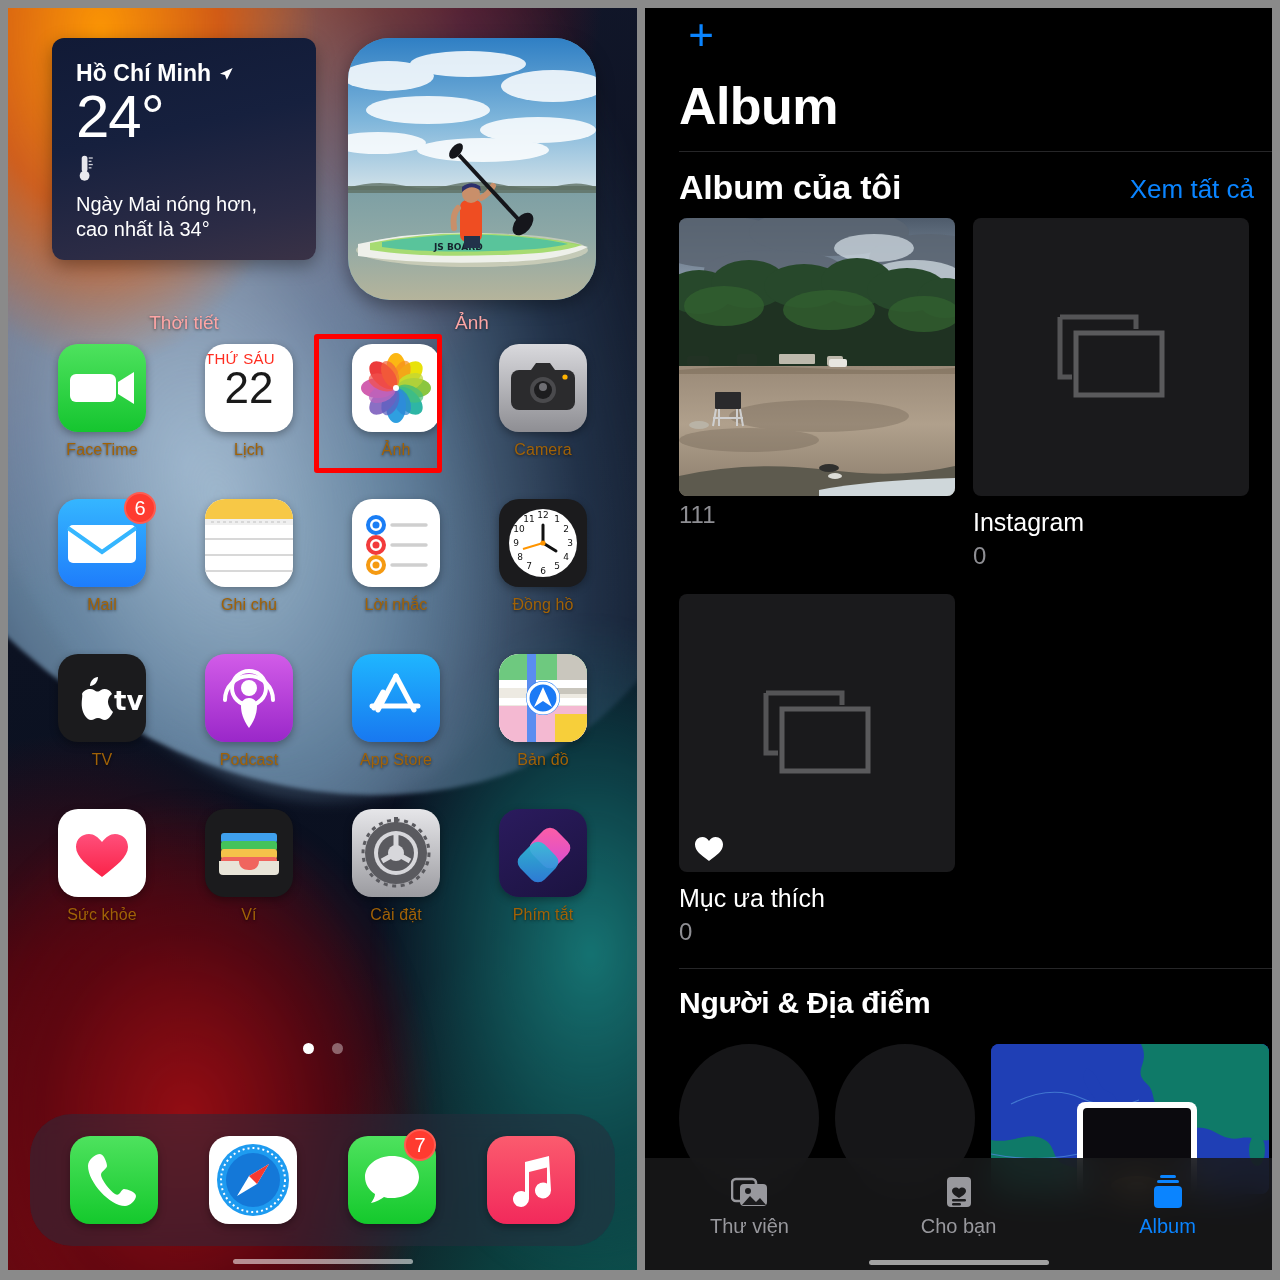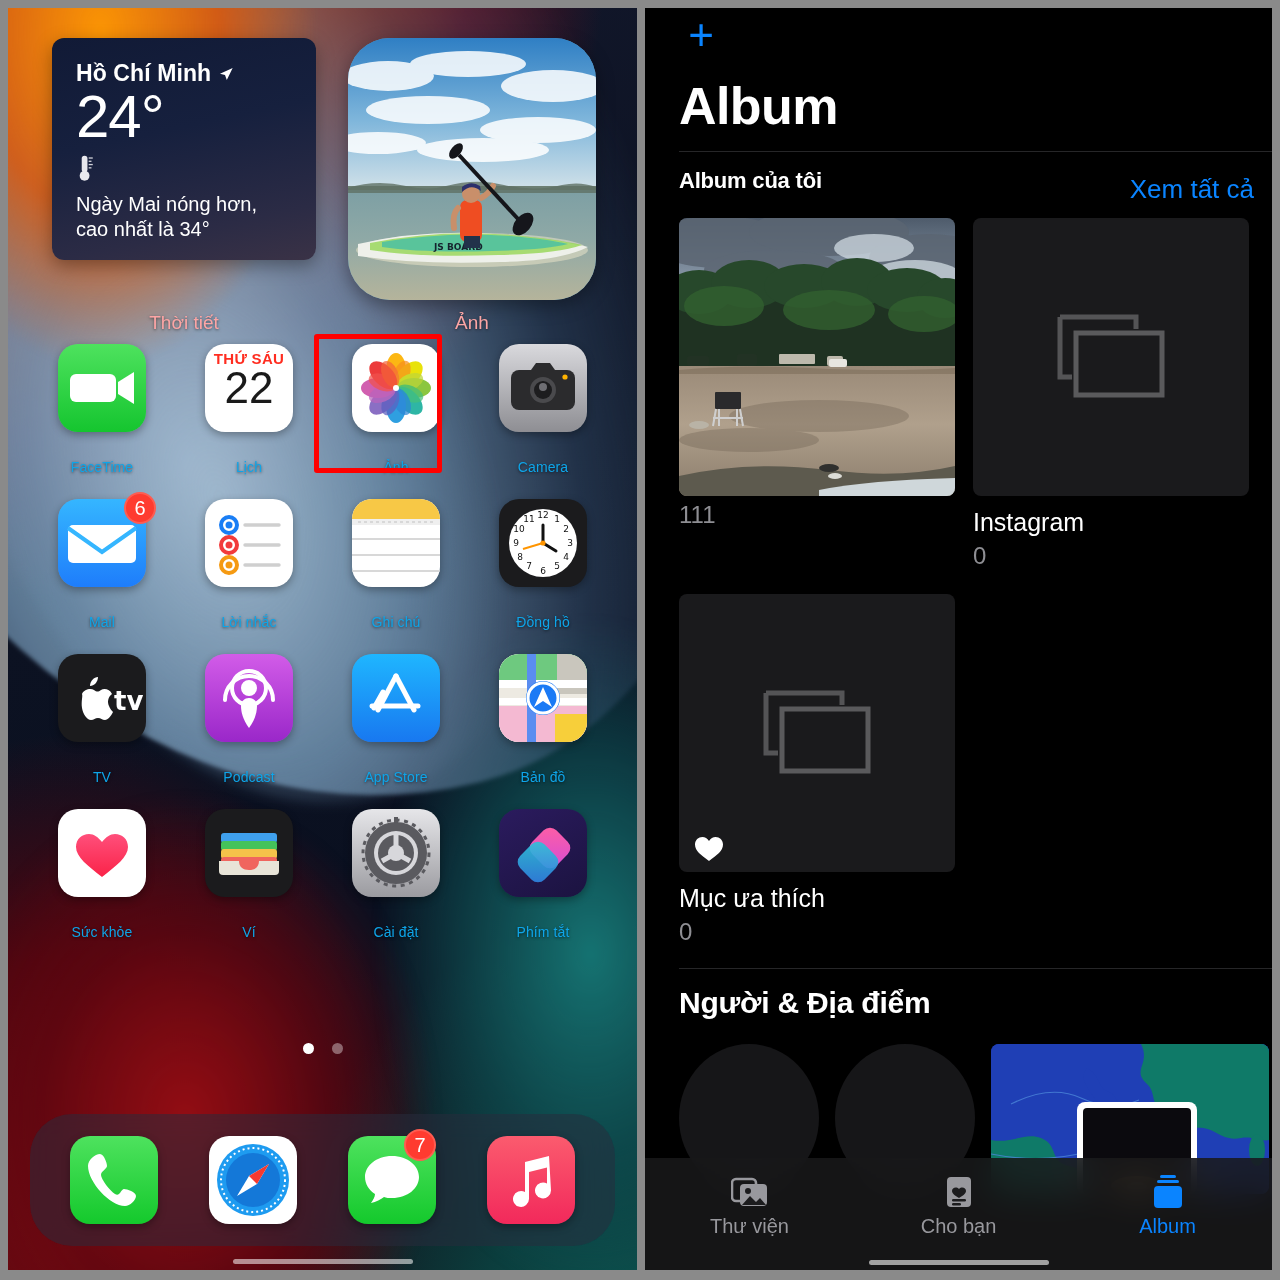--- a/index.html
+++ b/index.html
@@ -89,21 +89,21 @@
   .lake { width:100%; height:100%; display:block; }
 
   
   .grid { position:absolute; left:0; right:0; top:336px; }
   .row { display:flex; height:155px; padding:0 34px; justify-content:space-between;}
   .app { width:120px; position:relative; text-align:center; }
   .app .ic {
     width:88px; height:88px; margin:0 auto; border-radius:20px; overflow:hidden;
     box-shadow:0 3px 8px rgba(0,0,0,.33); position:relative;
   }
-  .app .nm { margin-top:27px; font-size:14px; color:#0ea5e9; text-shadow:0 1px 3px rgba(0,0,0,.6); letter-spacing:.1px;}
+  .app .nm { margin-top:9px; font-size:16px; color:#a16207; text-shadow:0 1px 3px rgba(0,0,0,.6); letter-spacing:.1px;}
   .badge {
     position:absolute; top:-7px; right:6px; min-width:32px; height:32px; border-radius:16px;
     background:#ff3b30; color:#fff; font-size:20px; font-weight:500;
     display:flex; align-items:center; justify-content:center; border:2px solid rgba(255,120,110,.55);
     z-index:5;
   }
   .sel-box {
     position:absolute; left:-22px; top:-10px; width:128px; height:139px;
     border:5px solid #ff0000; border-radius:3px; pointer-events:none;
   }
@@ -127,21 +127,21 @@
 
   
   .phone-right {
     position:absolute; left:645px; top:8px; width:627px; height:1262px;
     background:#000; overflow:hidden; color:#fff;
   }
   .plus-btn { position:absolute; left:34px; top:6px; width:44px; height:44px;
               color:#0a84ff; font-size:44px; line-height:42px; font-weight:300; text-align:center;}
   .big-title { position:absolute; left:34px; top:68px; font-size:52px; font-weight:700; letter-spacing:-.6px;}
   .hr { position:absolute; left:34px; right:0; top:143px; height:1px; background:#262628;}
-  .sec-head { position:absolute; left:34px; top:160px; font-size:22px; font-weight:700; letter-spacing:-.2px;}
+  .sec-head { position:absolute; left:34px; top:160px; font-size:34px; font-weight:700; letter-spacing:-.2px;}
   .see-all { position:absolute; right:18px; top:166px; font-size:26px; color:#0a84ff;}
 
   .alb-grid { position:absolute; left:34px; right:18px; top:210px; }
   .alb-row { display:flex; gap:18px; }
   .alb { width:276px; }
   .alb .thumb { width:276px; height:278px; border-radius:8px; overflow:hidden; background:#1a1a1c; position:relative;}
   .alb .t { margin-top:12px; font-size:25px; color:#fff; }
   .alb .c { margin-top:5px; font-size:24px; color:#8e8e93; }
   .ph-icon { position:absolute; left:50%; top:50%; transform:translate(-50%,-50%); }
   .fav-heart { position:absolute; left:14px; bottom:10px; width:32px; height:28px; }
@@ -258,21 +258,21 @@
             <svg viewBox="0 0 88 88">
                 <path d="M18 30h34a6 6 0 016 6v16a6 6 0 01-6 6H18a6 6 0 01-6-6V36a6 6 0 016-6z" fill="#fff"></path>
                 <path d="M60 38l16-10v32l-16-10z" fill="#fff"></path>
               </svg>
           </div>
           <div class="nm">FaceTime</div>
         </div>
 
         <div class="app">
           <div class="ic" style="background:#fff">
-            <div style="text-align:center;color:#ff2d20;font-size:15px;font-weight:700;margin-top:6px;letter-spacing:.3px">THỨ SÁU</div>
+            <div style="text-align:left;color:#ff2d20;font-size:15px;font-weight:400;margin-top:6px;letter-spacing:.3px">THỨ SÁU</div>
             <div style="text-align:center;color:#1a1a1a;font-size:44px;font-weight:300;line-height:50px;margin-top:-4px">22</div>
           </div>
           <div class="nm">Lịch</div>
         </div>
 
         <div class="app">
           <div class="ic" style="background:#fff">
             <svg viewBox="0 0 88 88">
               <g transform="translate(44,44)">
                 <g>
@@ -356,50 +356,50 @@
                 <path d="M10 29l34 24 34-24" fill="none" stroke="#35b6ff" stroke-width="4"></path>
               </svg>
           </div>
           <div class="badge">6</div>
           <div class="nm">Mail</div>
         </div>
 
         <div class="app">
           <div class="ic" style="background:#fff">
             <svg viewBox="0 0 88 88">
+              <rect x="0" y="0" width="88" height="20" fill="#f7c846"></rect>
+              <rect x="0" y="20" width="88" height="6" fill="#efefef"></rect>
+              <g stroke="#d8d8d8" stroke-width="2">
+                <line x1="6" y1="23" x2="82" y2="23" stroke-dasharray="3 3"></line>
+                <line x1="0" y1="40" x2="88" y2="40"></line>
+                  <line x1="0" y1="56" x2="88" y2="56"></line>
+                  <line x1="0" y1="72" x2="88" y2="72"></line>
+              </g>
+            </svg>
+          </div>
+          <div class="nm">Ghi chú</div>
+        </div>
+
+        <div class="app">
+          <div class="ic" style="background:#fff">
+            <svg viewBox="0 0 88 88">
               <circle cx="24" cy="26" r="8" fill="none" stroke="#1a7ef5" stroke-width="4"></circle>
                 <circle cx="24" cy="26" r="3.5" fill="#1a7ef5"></circle>
               <circle cx="24" cy="46" r="8" fill="none" stroke="#f23b3b" stroke-width="4"></circle>
                 <circle cx="24" cy="46" r="3.5" fill="#f23b3b"></circle>
               <circle cx="24" cy="66" r="8" fill="none" stroke="#f59a12" stroke-width="4"></circle>
                 <circle cx="24" cy="66" r="3.5" fill="#f59a12"></circle>
               <g stroke="#cfcfcf" stroke-width="3.4" stroke-linecap="round">
                 <line x1="40" y1="26" x2="74" y2="26"></line>
                   <line x1="40" y1="46" x2="74" y2="46"></line>
                   <line x1="40" y1="66" x2="74" y2="66"></line>
               </g>
             </svg>
           </div>
           <div class="nm">Lời nhắc</div>
-        </div>
-
-        <div class="app">
-          <div class="ic" style="background:#fff">
-            <svg viewBox="0 0 88 88">
-              <rect x="0" y="0" width="88" height="20" fill="#f7c846"></rect>
-              <rect x="0" y="20" width="88" height="6" fill="#efefef"></rect>
-              <g stroke="#d8d8d8" stroke-width="2">
-                <line x1="6" y1="23" x2="82" y2="23" stroke-dasharray="3 3"></line>
-                <line x1="0" y1="40" x2="88" y2="40"></line>
-                  <line x1="0" y1="56" x2="88" y2="56"></line>
-                  <line x1="0" y1="72" x2="88" y2="72"></line>
-              </g>
-            </svg>
-          </div>
-          <div class="nm">Ghi chú</div>
         </div>
 
         <div class="app">
           <div class="ic" style="background:#1b1b1d">
             <svg viewBox="0 0 88 88">
               <circle cx="44" cy="44" r="34" fill="#fff"></circle>
               <g font-size="9" font-family="DejaVu Sans" fill="#111" text-anchor="middle">
                 <text x="44" y="19">12</text>
                   <text x="58" y="23">1</text>
                   <text x="67" y="33">2</text>

